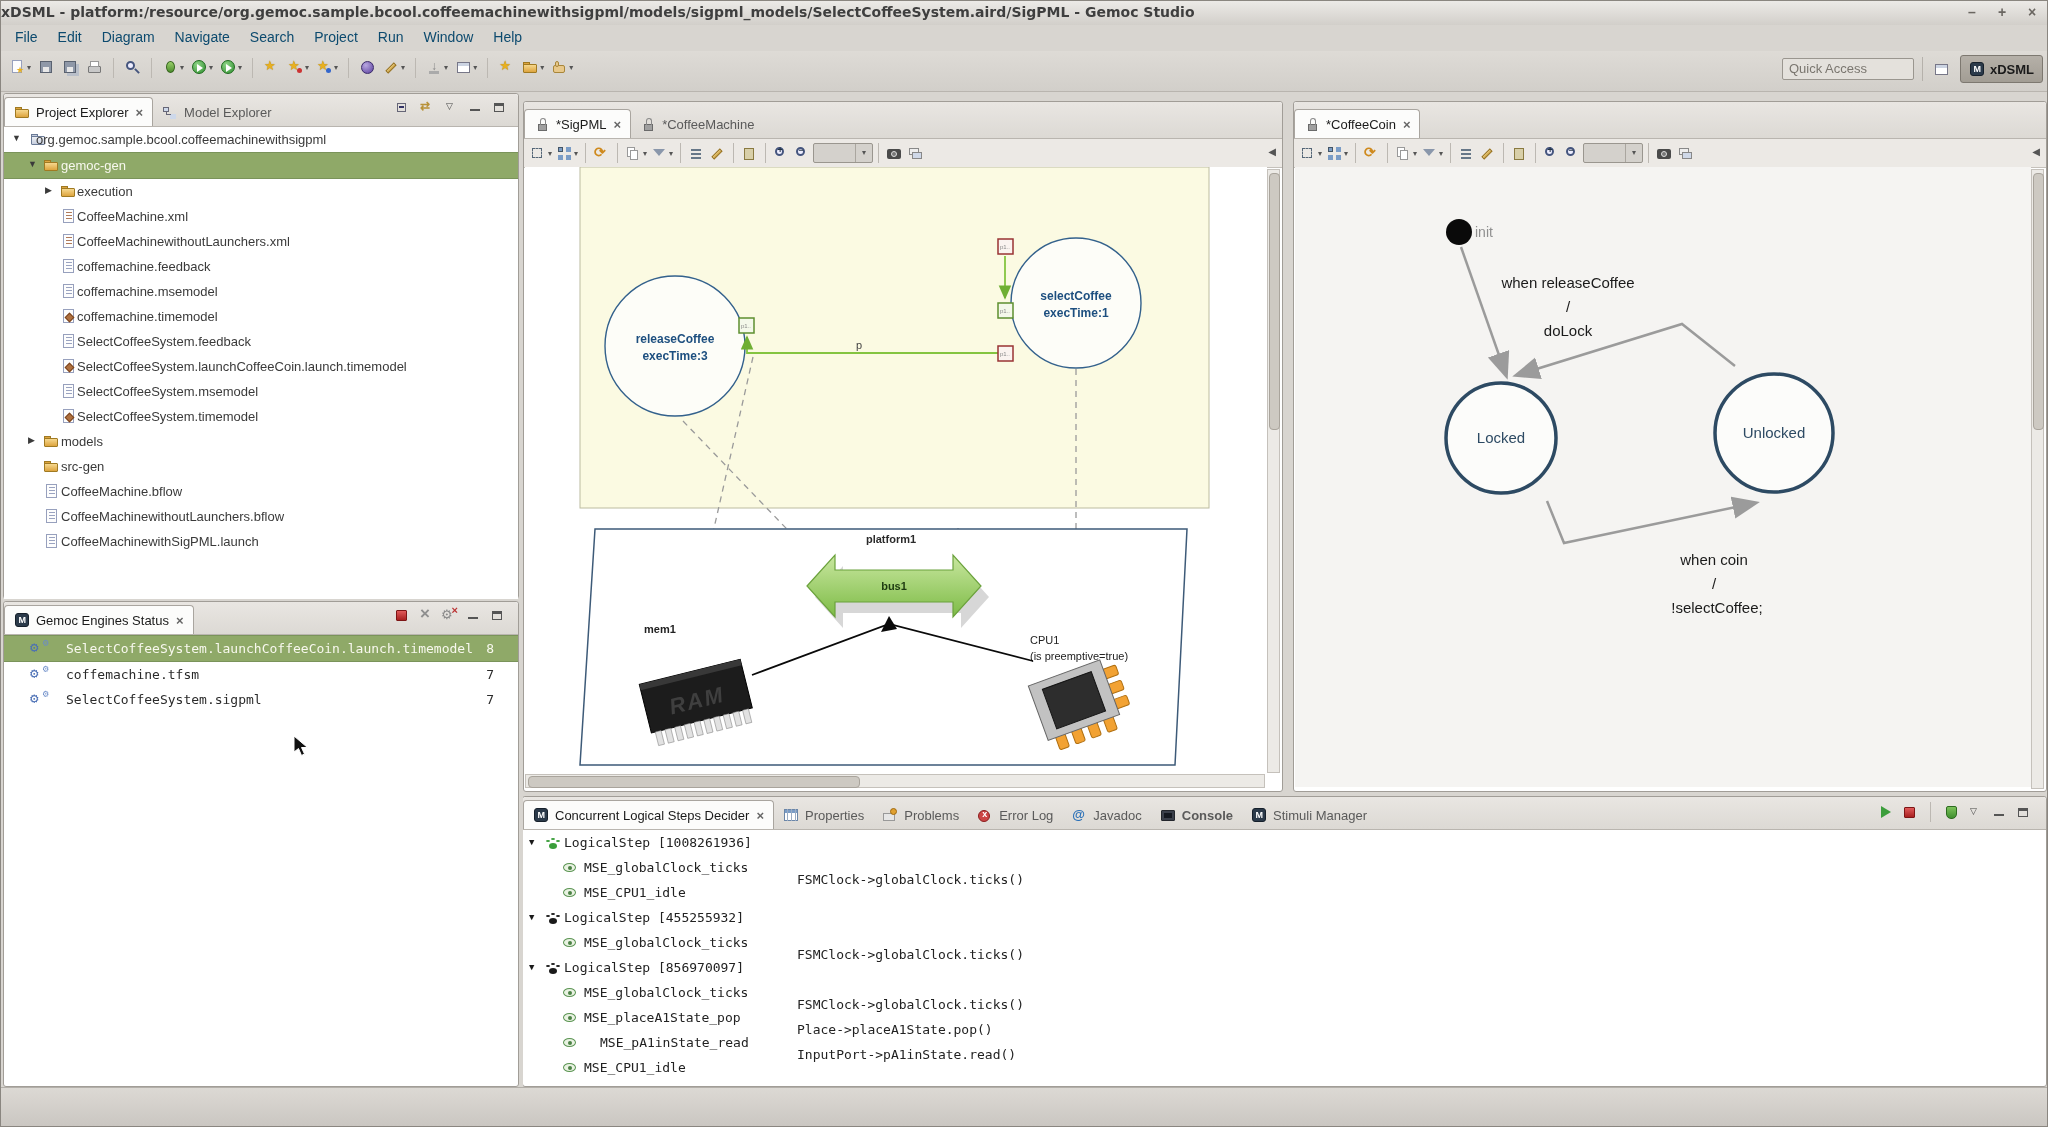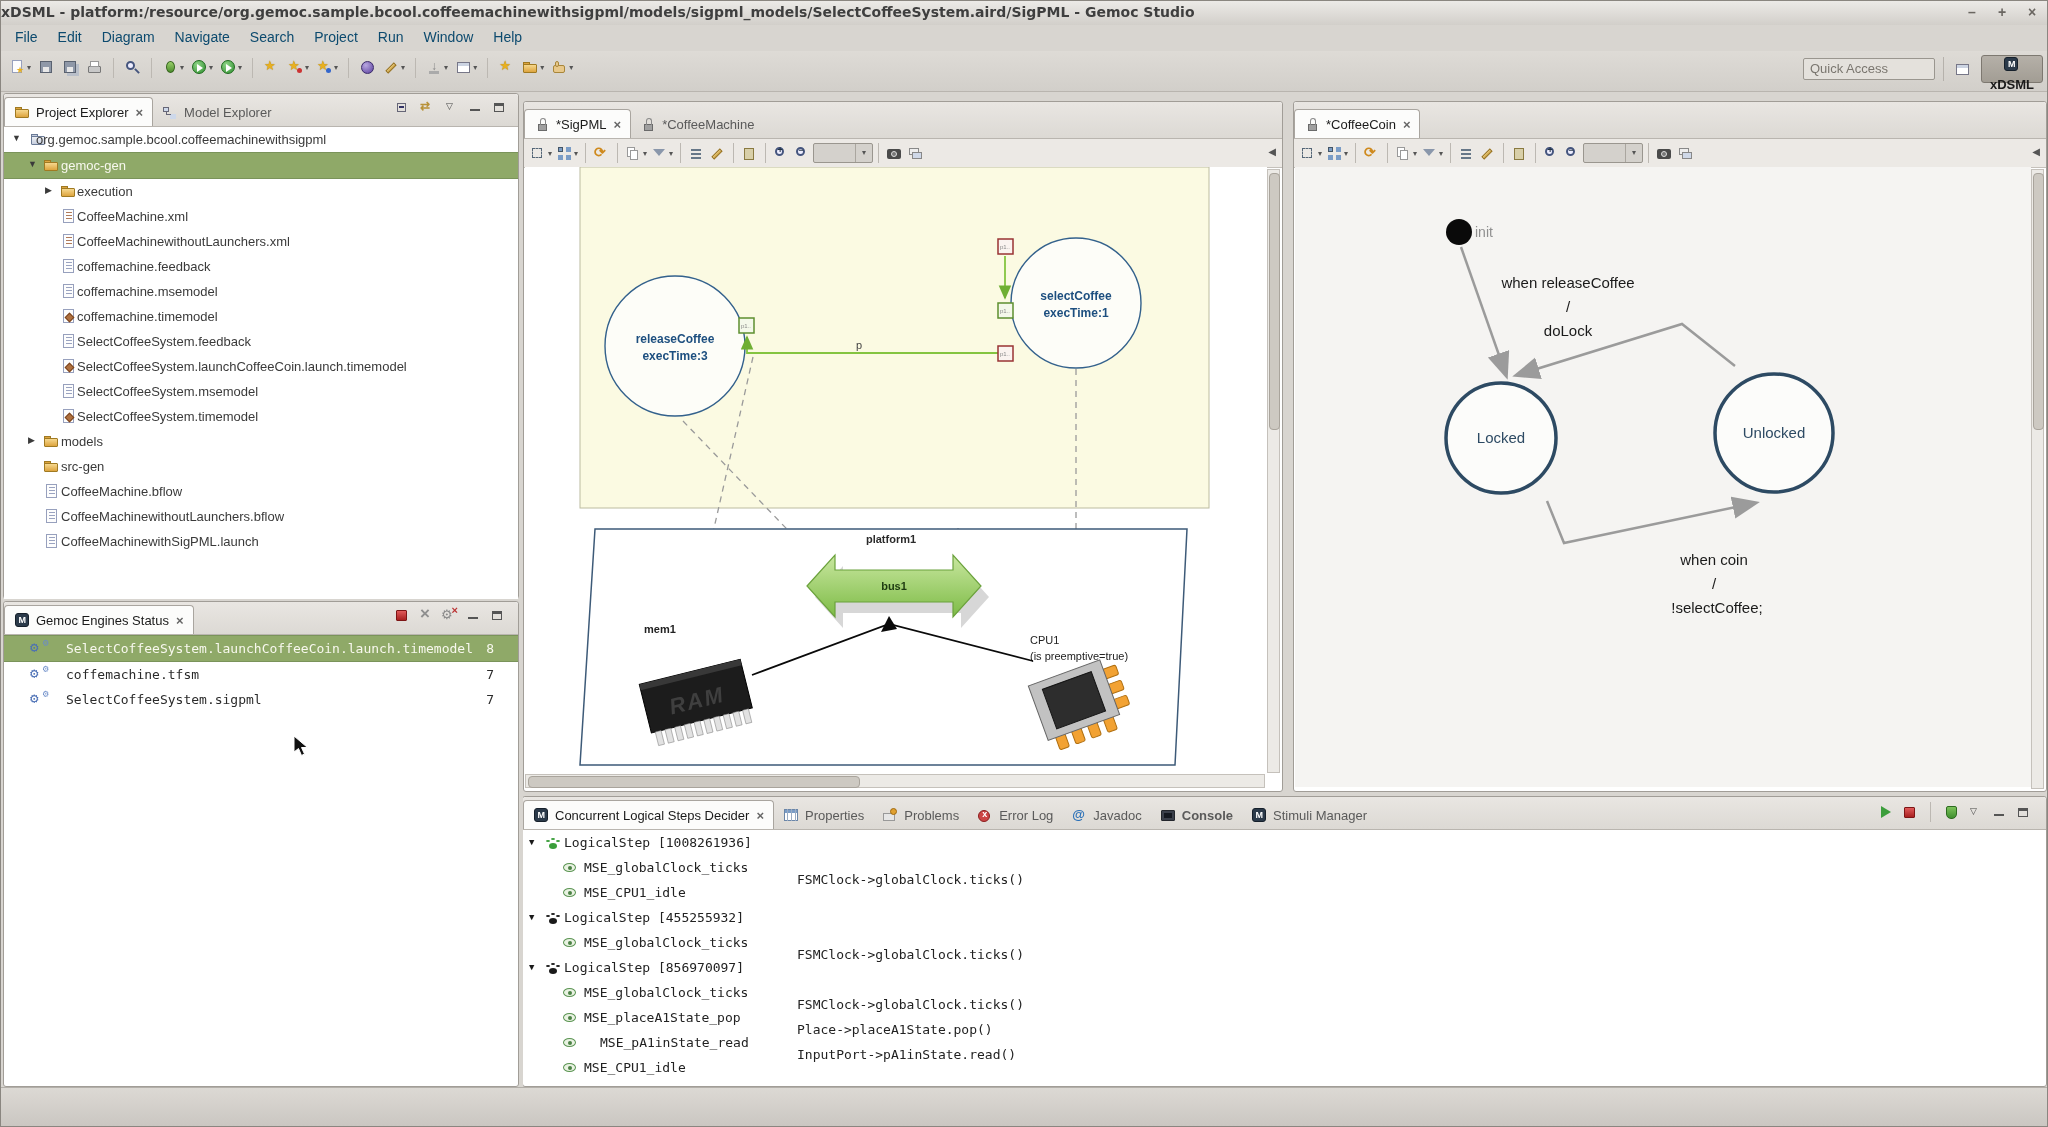--- a/index.html
+++ b/index.html
@@ -12,21 +12,21 @@
   .menu-item{display:inline-block;padding:4px 10px;font-size:14px;color:#0c4a6e;}
   .menu-item:first-child{margin-left:4px;}
   .toolbar{position:absolute;left:0;top:50px;width:2048px;height:40px;background:linear-gradient(#dedbd6,#d2cfca);border-bottom:1px solid #b9b5af;}
   .tb-icons{position:absolute;left:6px;top:6px;display:flex;align-items:center;gap:3px;}
   .tbtn{display:inline-flex;align-items:center;padding:2px;border-radius:2px;}
   .caret{font-size:8px;color:#555;margin-left:1px;}
   .tsep{display:inline-block;width:1px;height:20px;background:#bcb8b2;margin:0 5px;}
   .tb-right{position:absolute;right:6px;top:4px;display:flex;align-items:center;gap:8px;}
   .quick-access{width:118px;height:20px;border:1px solid #9a968f;border-radius:2px;background:#e4e1dc;color:#7a766f;font-size:13px;line-height:20px;padding:0 6px;}
   .tsep2{width:1px;height:24px;background:#b5b1ab;}
-  .persp-btn{display:flex;align-items:center;gap:4px;height:26px;padding:0 8px;background:linear-gradient(#b5b0a8,#a29d94);border:1px solid #7d7870;border-radius:3px;font-size:13px;font-weight:bold;color:#1a1a1a;flex-direction:column;}
+  .persp-btn{display:flex;align-items:center;gap:4px;height:26px;padding:0 8px;background:linear-gradient(#b5b0a8,#a29d94);border:1px solid #7d7870;border-radius:3px;font-size:13px;font-weight:bold;color:#1a1a1a;}
   
   .panel{position:absolute;background:#fff;border:1px solid #a19d97;border-radius:3px;box-sizing:border-box;}
   .tabstrip{position:relative;height:32px;background:linear-gradient(#e9e6e2,#dcd9d4);border-bottom:1px solid #b9b5af;border-radius:3px 3px 0 0;display:flex;align-items:flex-end;}
   .vtab{display:flex;align-items:center;gap:5px;height:28px;padding:0 9px;font-size:13px;color:#5a5a5a;white-space:nowrap;}
   .vtab.active{background:#fcfcfb;border:1px solid #a9a59f;border-bottom:none;border-radius:4px 4px 0 0;color:#1a1a1a;}
   .tabclose{color:#666;font-size:13px;font-weight:bold;margin-left:2px;}
   .paneltools{position:absolute;top:5px;display:flex;align-items:center;gap:7px;}
   
   .ic{width:17px;height:17px;display:inline-block;position:relative;flex:none;}
   .ic::before,.ic::after{position:absolute;content:"";box-sizing:border-box;}

